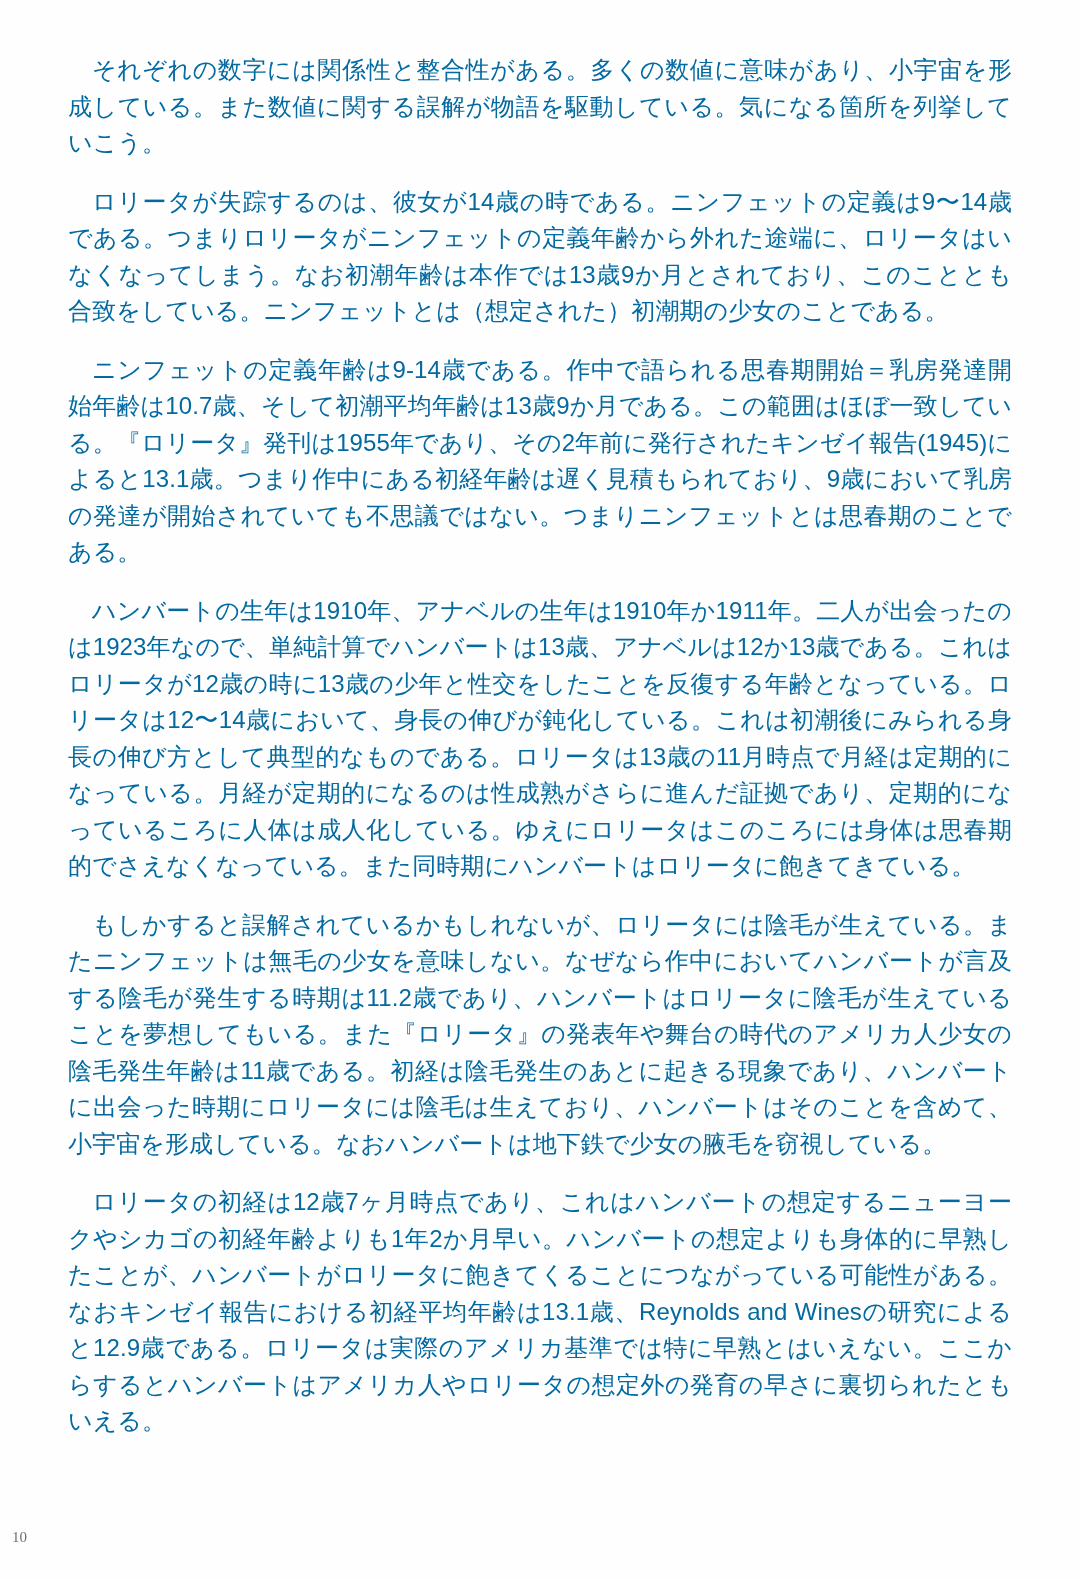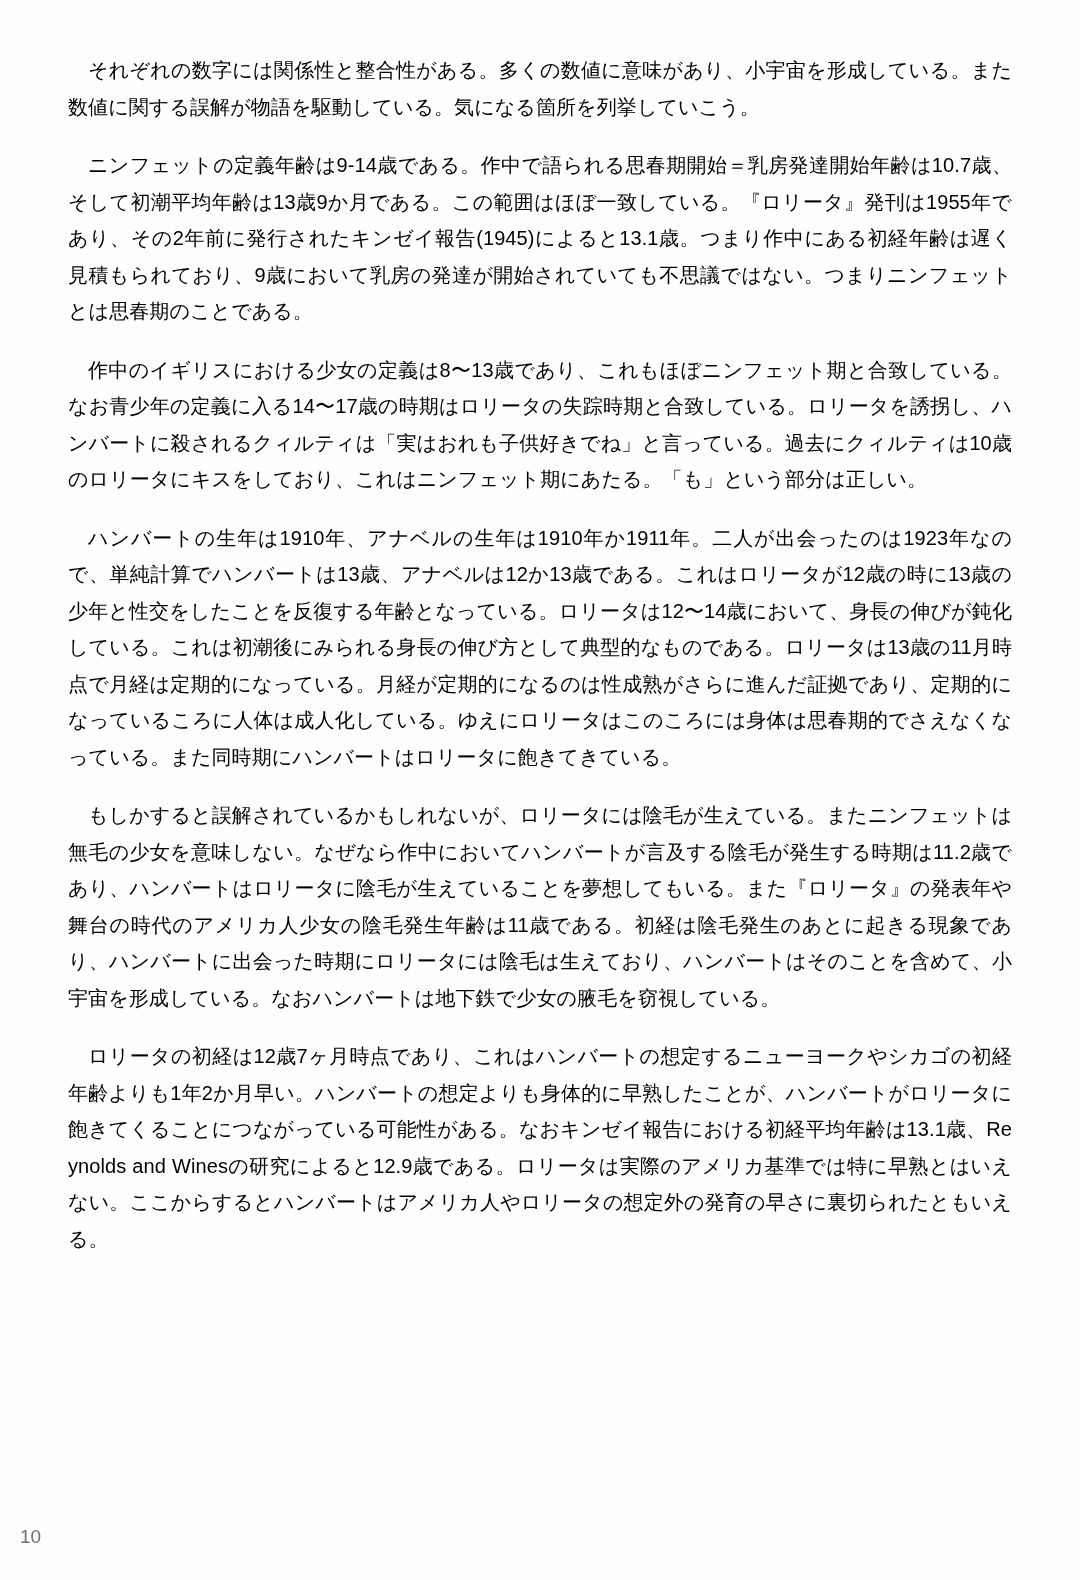--- a/index.html
+++ b/index.html
@@ -22,51 +22,51 @@
     background: #fefefe;
   }
   .content {
     position: absolute;
     left: 68px;
     top: 52px;
     width: 944px;
   }
   .para {
     margin: 0 0 22px 0;
-    font-size: 20px;
+    font-size: 24px;
     line-height: 36.5px;
     letter-spacing: 0.1px;
     text-align: justify;
     text-justify: inter-character;
     text-indent: 1em;
-    color: #000000;
+    color: #0369a1;
     font-weight: 400;
     word-break: break-all;
     overflow-wrap: anywhere;
   }
   .para:last-of-type {
     margin-bottom: 0;
   }
   .page-number {
     position: absolute;
-    left: 20px;
+    left: 12px;
     top: 1528px;
-    font-size: 19px;
+    font-size: 15px;
     line-height: 18px;
     color: #6f6f6f;
-    font-family: Liberation Sans, sans-serif;
+    font-family: Liberation Serif, serif;
   }
 </style>
 </head>
 <body>
 
 <div class="page">
   <div class="content">
     <p class="para">それぞれの数字には関係性と整合性がある。多くの数値に意味があり、小宇宙を形成している。また数値に関する誤解が物語を駆動している。気になる箇所を列挙していこう。</p>
+    <p class="para">ロリータが失踪するのは、彼女が14歳の時である。ニンフェットの定義は9〜14歳である。つまりロリータがニンフェットの定義年齢から外れた途端に、ロリータはいなくなってしまう。なお初潮年齢は本作では13歳9か月とされており、このこととも合致をしている。ニンフェットとは（想定された）初潮期の少女のことである。</p>
     <p class="para">ニンフェットの定義年齢は9-14歳である。作中で語られる思春期開始＝乳房発達開始年齢は10.7歳、そして初潮平均年齢は13歳9か月である。この範囲はほぼ一致している。『ロリータ』発刊は1955年であり、その2年前に発行されたキンゼイ報告(1945)によると13.1歳。つまり作中にある初経年齢は遅く見積もられており、9歳において乳房の発達が開始されていても不思議ではない。つまりニンフェットとは思春期のことである。</p>
-    <p class="para">作中のイギリスにおける少女の定義は8〜13歳であり、これもほぼニンフェット期と合致している。なお青少年の定義に入る14〜17歳の時期はロリータの失踪時期と合致している。ロリータを誘拐し、ハンバートに殺されるクィルティは「実はおれも子供好きでね」と言っている。過去にクィルティは10歳のロリータにキスをしており、これはニンフェット期にあたる。「も」という部分は正しい。</p>
     <p class="para">ハンバートの生年は1910年、アナベルの生年は1910年か1911年。二人が出会ったのは1923年なので、単純計算でハンバートは13歳、アナベルは12か13歳である。これはロリータが12歳の時に13歳の少年と性交をしたことを反復する年齢となっている。ロリータは12〜14歳において、身長の伸びが鈍化している。これは初潮後にみられる身長の伸び方として典型的なものである。ロリータは13歳の11月時点で月経は定期的になっている。月経が定期的になるのは性成熟がさらに進んだ証拠であり、定期的になっているころに人体は成人化している。ゆえにロリータはこのころには身体は思春期的でさえなくなっている。また同時期にハンバートはロリータに飽きてきている。</p>
     <p class="para">もしかすると誤解されているかもしれないが、ロリータには陰毛が生えている。またニンフェットは無毛の少女を意味しない。なぜなら作中においてハンバートが言及する陰毛が発生する時期は11.2歳であり、ハンバートはロリータに陰毛が生えていることを夢想してもいる。また『ロリータ』の発表年や舞台の時代のアメリカ人少女の陰毛発生年齢は11歳である。初経は陰毛発生のあとに起きる現象であり、ハンバートに出会った時期にロリータには陰毛は生えており、ハンバートはそのことを含めて、小宇宙を形成している。なおハンバートは地下鉄で少女の腋毛を窃視している。</p>
     <p class="para">ロリータの初経は12歳7ヶ月時点であり、これはハンバートの想定するニューヨークやシカゴの初経年齢よりも1年2か月早い。ハンバートの想定よりも身体的に早熟したことが、ハンバートがロリータに飽きてくることにつながっている可能性がある。なおキンゼイ報告における初経平均年齢は13.1歳、Reynolds and Winesの研究によると12.9歳である。ロリータは実際のアメリカ基準では特に早熟とはいえない。ここからするとハンバートはアメリカ人やロリータの想定外の発育の早さに裏切られたともいえる。</p>
 
   </div>
   <div class="page-number">10</div>
 </div>
 
 </body></html>

